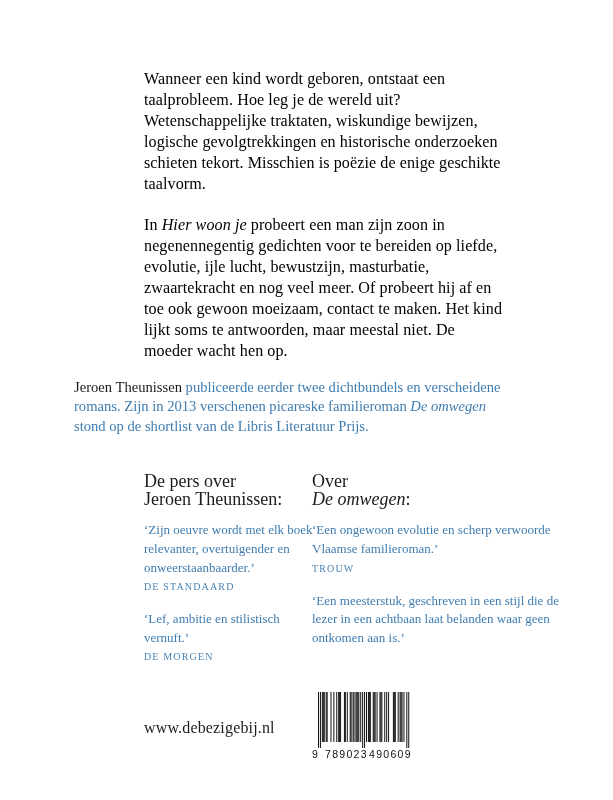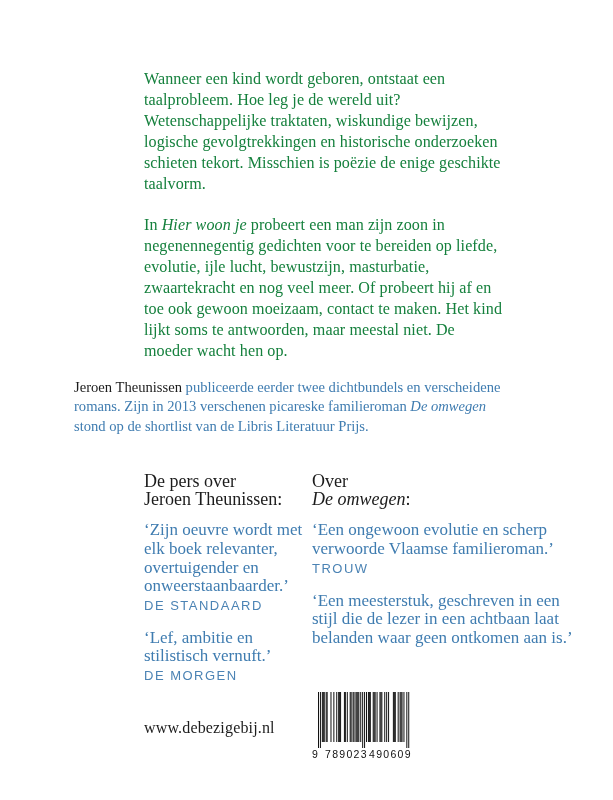--- a/index.html
+++ b/index.html
@@ -28,21 +28,21 @@
   .blurb {
     position: absolute;
     left: 144px;
     top: 68px;
     width: 360px;
   }
   .blurb p {
     margin: 0 0 19px 0;
     font-size: 16.1px;
     line-height: 21.1px;
-    color: #15803d;
+    color: #000000;
     letter-spacing: 0.005em;
   }
   .blurb p:last-child { margin-bottom: 0; }
   .blurb em { font-style: italic; }
 
   
   .bio {
     position: absolute;
     left: 74px;
     top: 378px;
@@ -81,28 +81,28 @@
   .col-head {
     font-size: 18px;
     line-height: 18.2px;
     color: #1c1c1c;
     margin: 0 0 13px 0;
   }
   .col-head em { font-style: italic; }
 
   .quote {
     margin: 0 0 4px 0;
-    font-size: 17px;
+    font-size: 13px;
     line-height: 18.6px;
     color: #3f7cb0;
   }
   .source {
     margin: 0 0 17px 0;
-    font-family: Liberation Sans, sans-serif;
-    font-size: 13px;
+    font-family: Liberation Serif, serif;
+    font-size: 10px;
     letter-spacing: 0.115em;
     color: #4b83b4;
     text-transform: uppercase;
     line-height: 12px;
   }
   .source:last-child { margin-bottom: 0; }
 
   
   .website {
     position: absolute;

